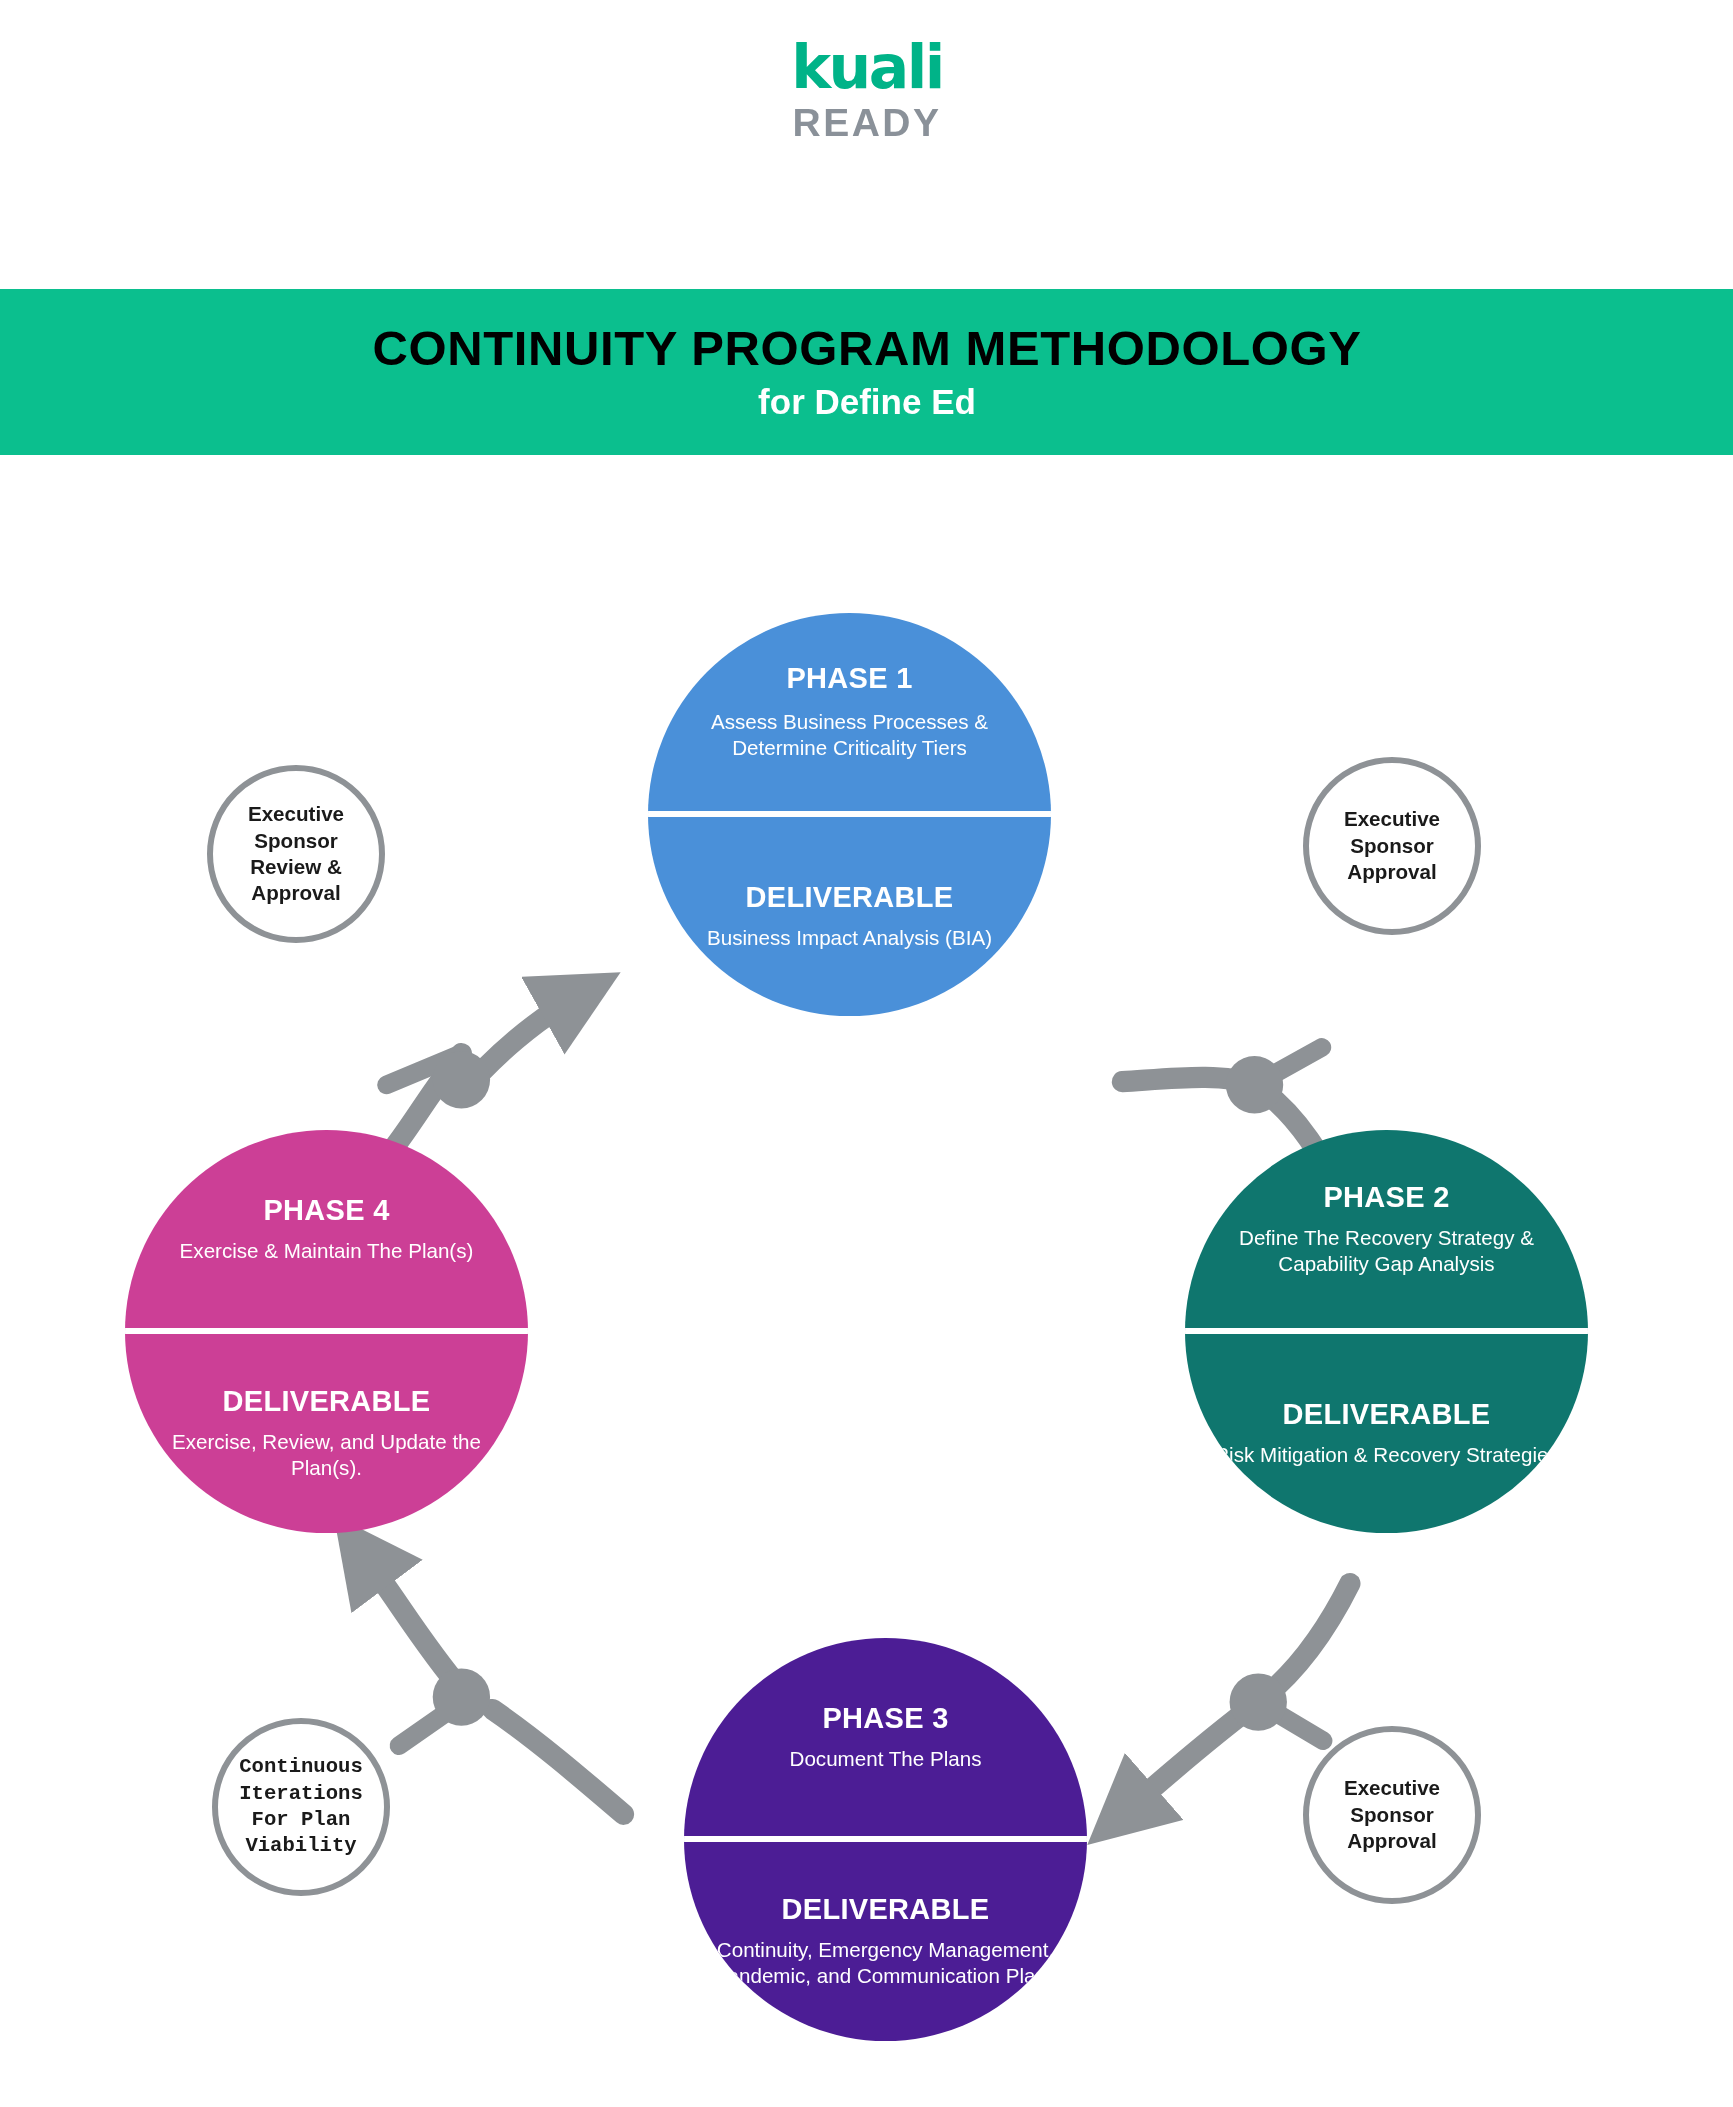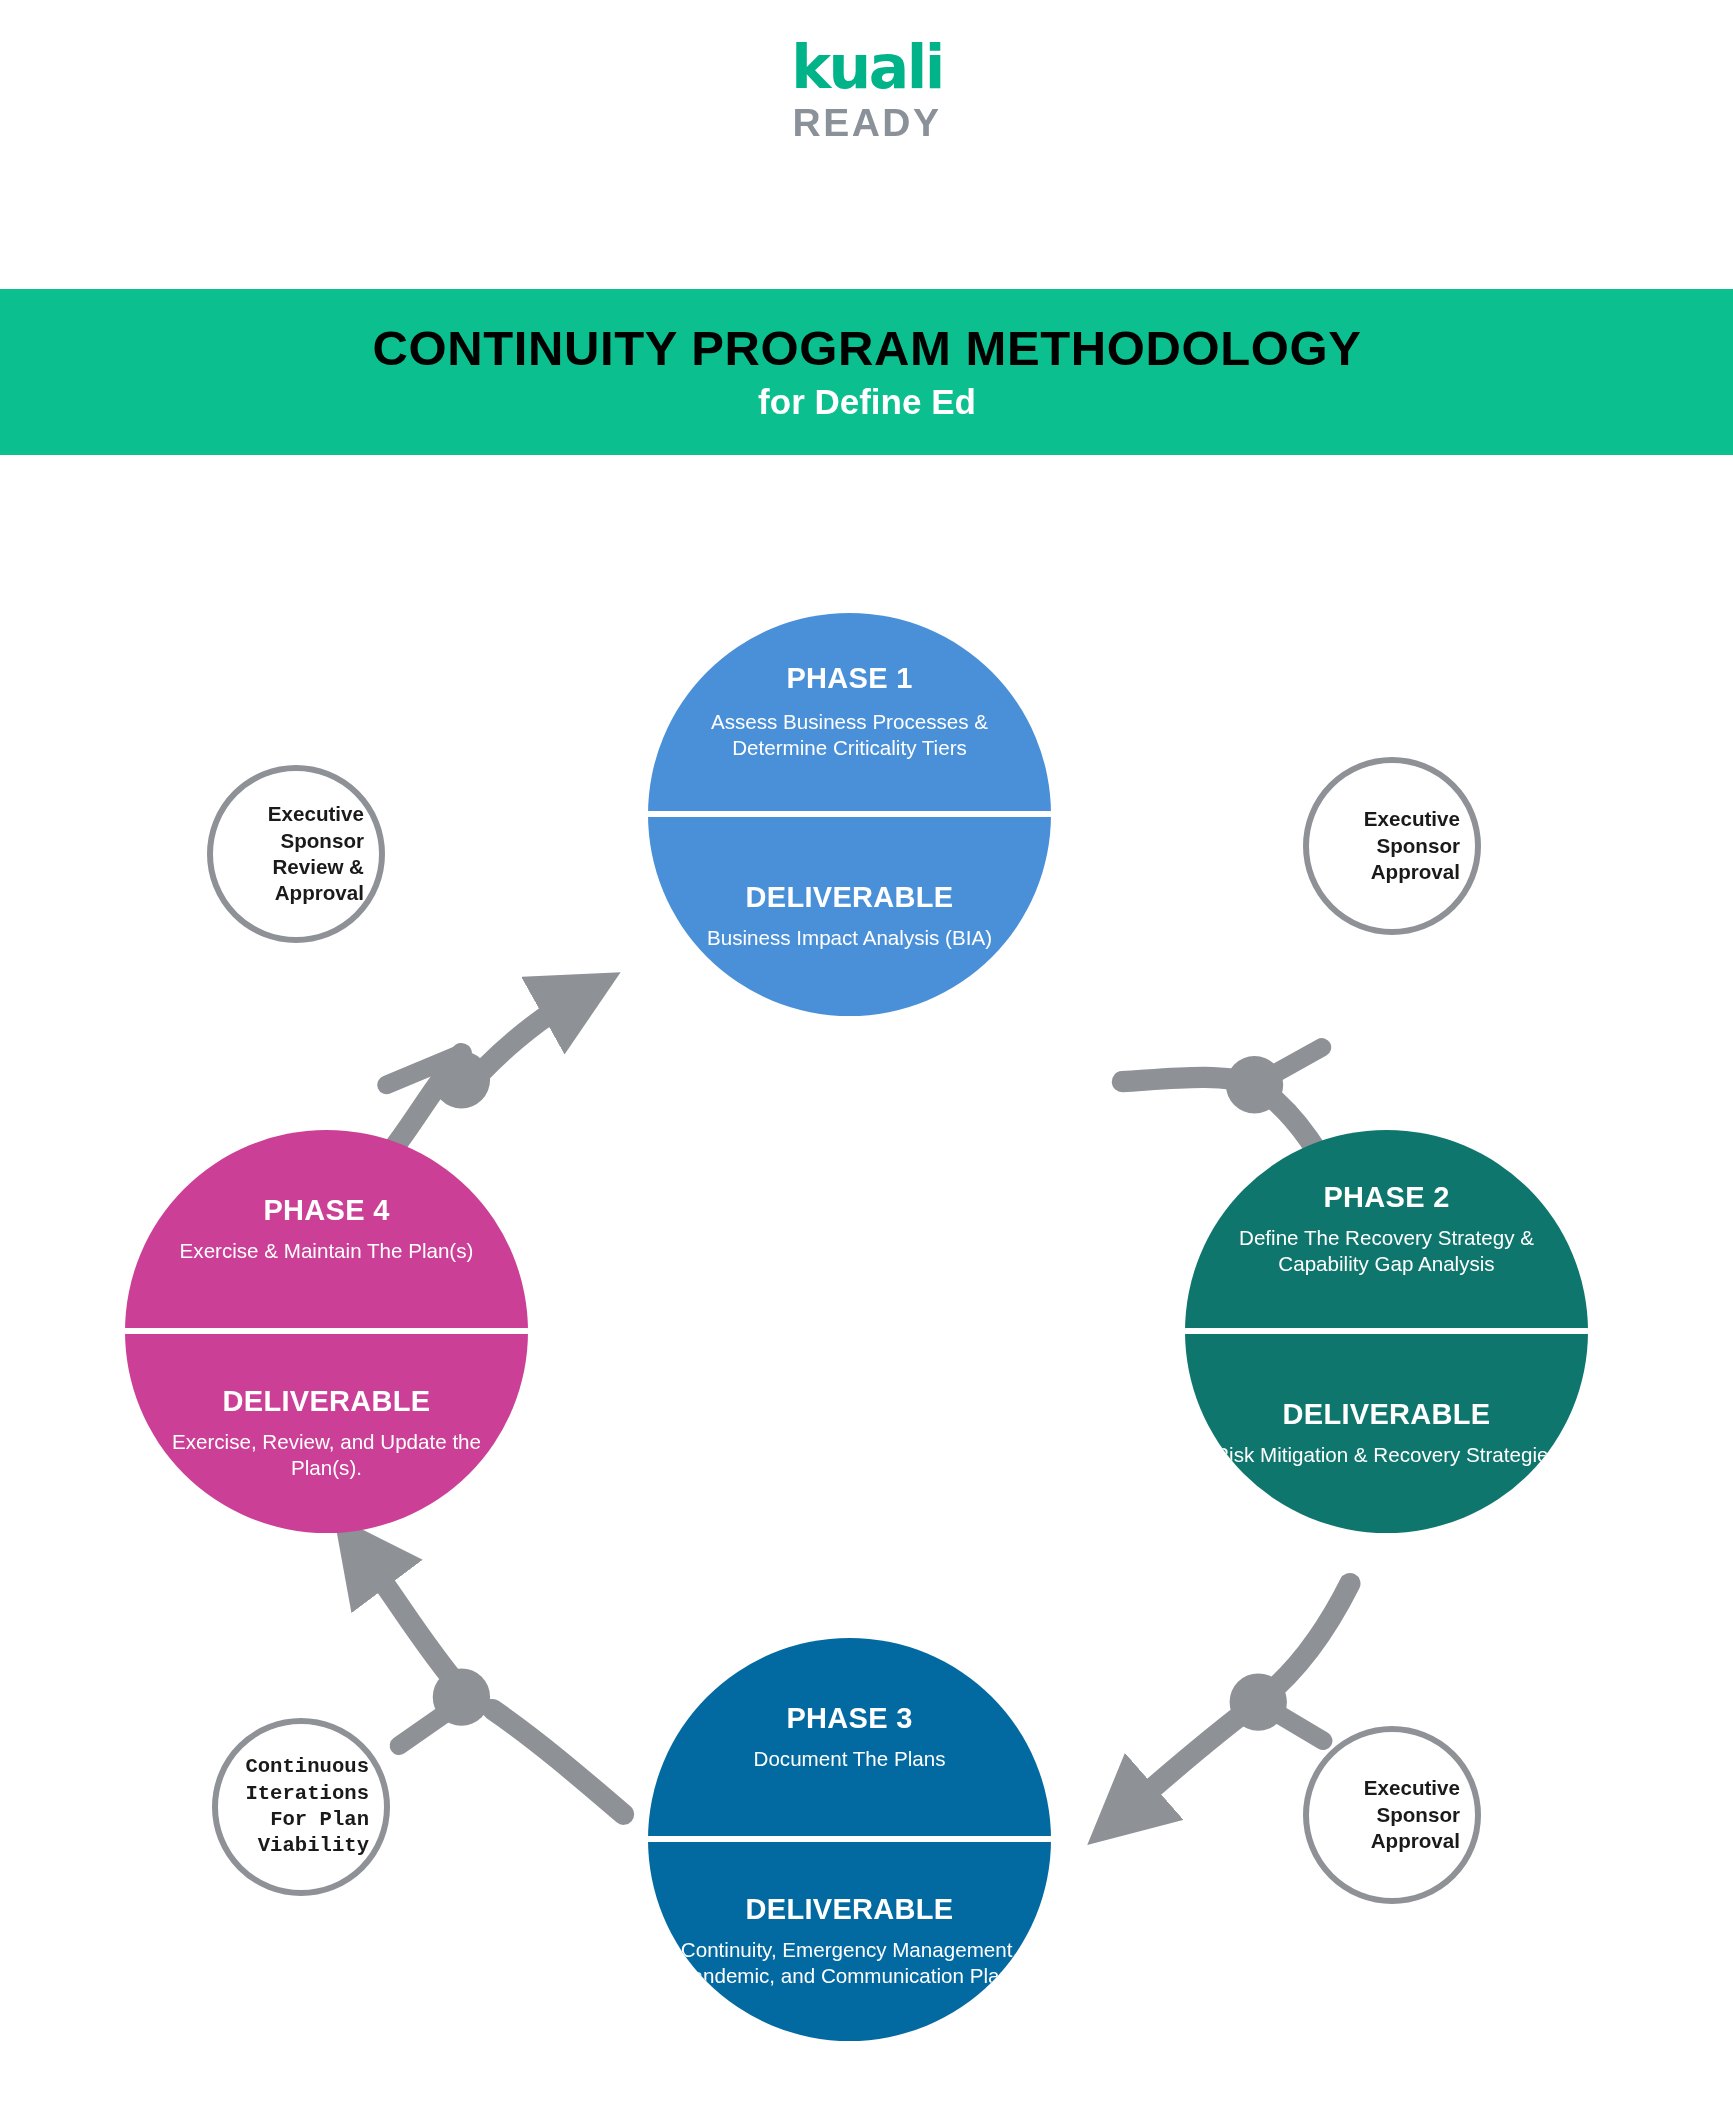--- a/index.html
+++ b/index.html
@@ -138,38 +138,38 @@
     text-align: center;
   }
   .deliverable-text {
     font-size: 20.6px;
     line-height: 1.28;
     font-weight: 400;
   }
 
   .phase-1 { background: #4a90d9; left: 648px; top: 158px; }
   .phase-2 { background: #0f766e; left: 1185px; top: 675px; }
-  .phase-3 { background: #0369a1; left: 648px; top: 1183px; }
+  .phase-3 { background: #4c1d95; left: 684px; top: 1183px; }
   .phase-4 { background: #cc3f96; left: 125px; top: 675px; }
 
   .phase-1 .phase-name { margin-bottom: 13.7px; }
 
   
   .gate {
     position: absolute;
     width: 178px;
     height: 178px;
     border-radius: 50%;
     border: 6.9px solid #8e9296;
     background: #ffffff;
     box-sizing: border-box;
     display: flex;
     align-items: center;
     justify-content: center;
-    text-align: right;
+    text-align: center;
     color: #1a1a1a;
     font-size: 20.6px;
     font-weight: bold;
     line-height: 1.28;
     padding: 0 15px;
   }
   .gate-1 { left: 207px; top: 310px; }
   .gate-2 { left: 1303px; top: 302px; }
   .gate-3 { left: 1303px; top: 1271px; }
   .gate-4 { left: 212px; top: 1263px; font-family: Liberation Mono, monospace; }

